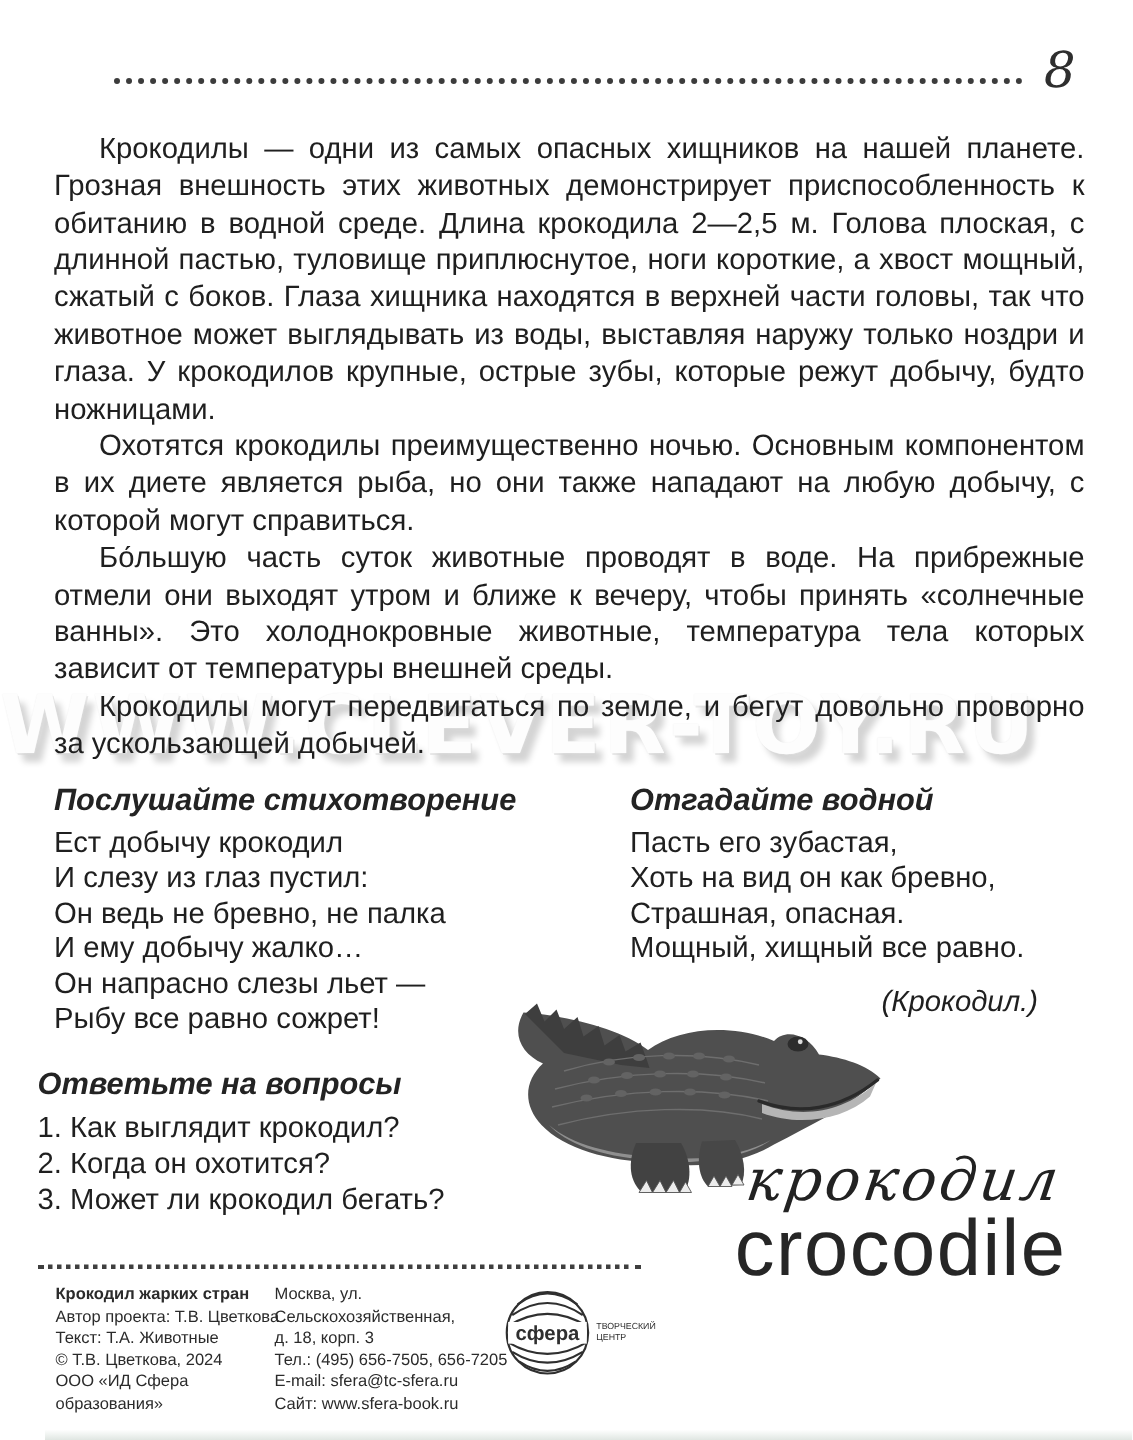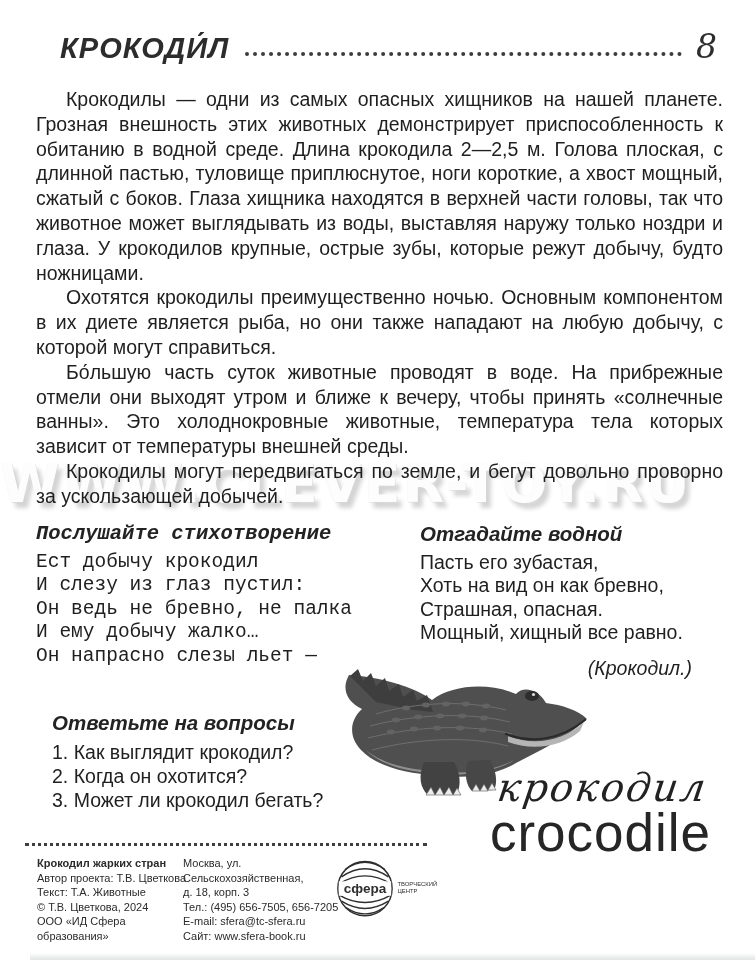--- a/index.html
+++ b/index.html
@@ -46,31 +46,31 @@
     text-align:justify;z-index:1;
   }
   .article p{margin:0;text-indent:30px;}
   
   .sec-heading{
     font-size:20.5px;font-weight:bold;font-style:italic;
     color:#232323;margin:0 0 5px 0;line-height:1.1;
   }
   .poem{
     position:absolute;left:36px;top:523px;width:370px;z-index:1;
-    font-size:19.5px;line-height:23.5px;font-family:Liberation Mono, monospace;
+    font-size:19.5px;line-height:23.5px;
   }
   .riddle{
     position:absolute;left:420px;top:523px;width:300px;z-index:1;
     font-size:19.5px;line-height:23.5px;
   }
   .riddle .answer{
     text-align:right;font-style:italic;padding-right:28px;margin-top:12px;
   }
   .questions{
-    position:absolute;left:52px;top:712px;width:370px;z-index:1;
+    position:absolute;left:25px;top:712px;width:370px;z-index:1;
     font-size:19.5px;line-height:24.3px;
   }
   
   .croc{
     position:absolute;left:336px;top:658px;z-index:1;
   }
   
   .vocab-ru{
     position:absolute;right:48px;top:768px;z-index:2;
     font-family:"DejaVu Serif", serif;
@@ -103,39 +103,39 @@
   }
 </style>
 </head>
 <body>
 
 <div class="page">
 
   <div class="watermark">WWW.CLEVER-TOY.RU</div>
 
   <div class="header">
-    <span class="title">КРОКОДИ́Л</span>
     <span class="leader"></span>
     <span class="page-num">8</span>
   </div>
 
   <div class="article">
     <p>Крокодилы — одни из самых опасных хищников на нашей планете. Грозная внешность этих животных демонстрирует приспособленность к обитанию в водной среде. Длина крокодила 2—2,5 м. Голова плоская, с длинной пастью, туловище приплюснутое, ноги короткие, а хвост мощный, сжатый с боков. Глаза хищника находятся в верхней части головы, так что животное может выглядывать из воды, выставляя наружу только ноздри и глаза. У крокодилов крупные, острые зубы, которые режут добычу, будто ножницами.</p>
     <p>Охотятся крокодилы преимущественно ночью. Основным компонентом в их диете является рыба, но они также нападают на любую добычу, с которой могут справиться.</p>
     <p>Бо́льшую часть суток животные проводят в воде. На прибрежные отмели они выходят утром и ближе к вечеру, чтобы принять «солнечные ванны». Это холоднокровные животные, температура тела которых зависит от температуры внешней среды.</p>
     <p>Крокодилы могут передвигаться по земле, и бегут довольно проворно за ускользающей добычей.</p>
   </div>
 
   <div class="poem">
     <div class="sec-heading">Послушайте стихотворение</div>
     <div>Ест добычу крокодил</div>
     <div>И слезу из глаз пустил:</div>
     <div>Он ведь не бревно, не палка</div>
     <div>И ему добычу жалко…</div>
     <div>Он напрасно слезы льет —</div>
+    <div>Рыбу все равно сожрет!</div>
   </div>
 
   <div class="riddle">
     <div class="sec-heading">Отгадайте водной</div>
     <div>Пасть его зубастая,</div>
     <div>Хоть на вид он как бревно,</div>
     <div>Страшная, опасная.</div>
     <div>Мощный, хищный все равно.</div>
     <div class="answer">(Крокодил.)</div>
   </div>

